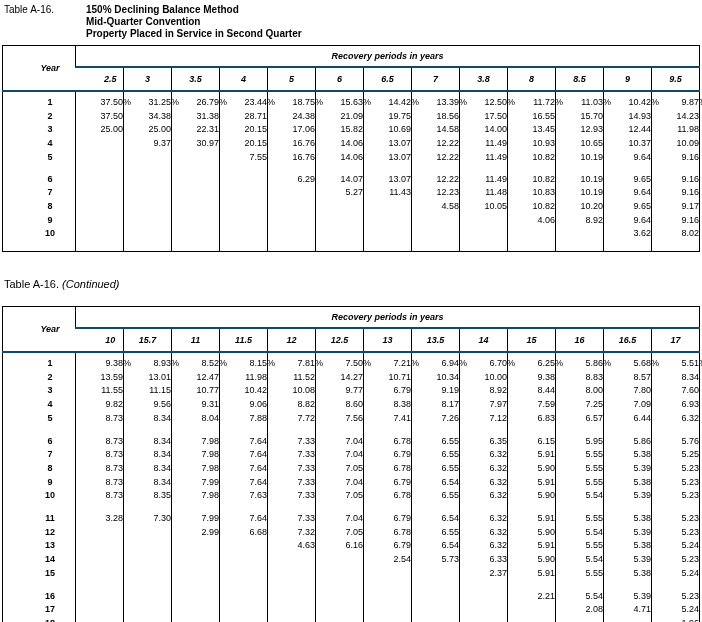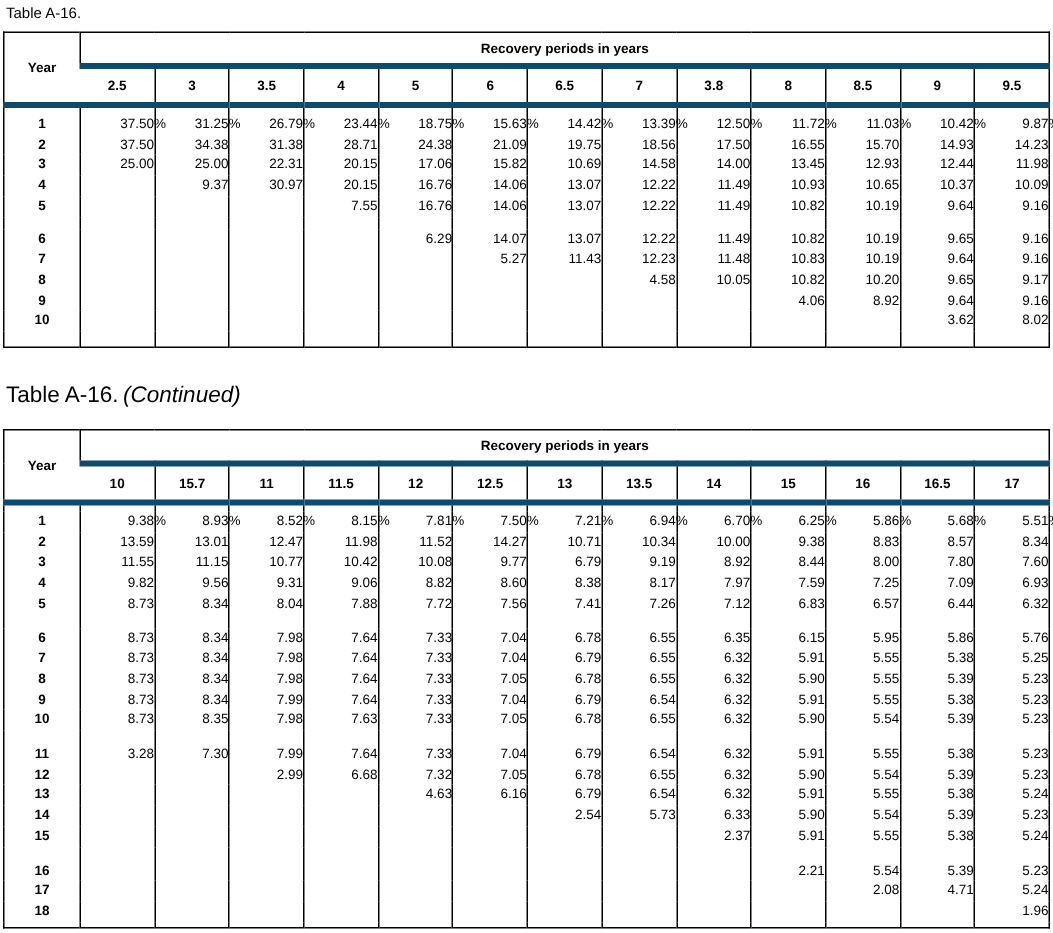--- a/index.html
+++ b/index.html
@@ -3,40 +3,45 @@
 <meta charset="utf-8">
 <style>
   html,body{margin:0;padding:0;background:#fff;}
   body{width:702px;height:622px;font-family:"Liberation Sans",sans-serif;color:#000;overflow:hidden;}
   .page{padding:4px 2px 0 2px;}
   .caption{display:flex;font-size:10px;line-height:12px;margin-left:2px;}
   .cap-label{width:82px;flex:none;}
   .cap-titles{font-weight:bold;}
   .rate-table{border-collapse:collapse;table-layout:fixed;width:698px;margin-top:5px;border:1px solid #000;}
   .rate-table th,.rate-table td{border-left:1px solid #000;padding:0;margin:0;}
-  .rate-table tr th:first-child,.rate-table tr td:first-child{border-left:none;}
-  .rate-table thead th{border-bottom:4px solid #0c4a6e;font-weight:bold;}
+  .rate-table tr th:first-child,.rate-table tr td:first-child{border-left:none;padding-left:22px;}
+  .rate-table thead th{border-bottom:2px solid #0c4a6e;font-weight:bold;font-style:italic;}
   .year-h{width:50px;font-size:9px;text-align:center;}
   .span-h{font-size:9px;text-align:center;height:20px;}
   .col-h{font-size:9px;text-align:center;height:22px;}
   .drow td{height:13.7px;font-size:9px;line-height:13.7px;}
   .val{text-align:right;padding-right:11px;white-space:nowrap;}
   .year{text-align:center;font-weight:bold;}
   .pct{display:inline-block;width:0;white-space:pre;}
-  .caption2{font-size:15px;line-height:12px;margin:26px 0 16px 2px;}
+  .caption2{font-size:11px;line-height:12px;margin:26px 0 16px 2px;}
   .cont{font-style:italic;margin-left:3px;}
   .sp td{font-size:1px;line-height:1px;}
 </style>
 </head>
 <body>
 
 <div class="page">
 
   <div class="caption">
     <span class="cap-label">Table A-16.</span>
+    <div class="cap-titles">
+      <div class="cap-line">150% Declining Balance Method</div>
+      <div class="cap-line">Mid-Quarter Convention</div>
+      <div class="cap-line">Property Placed in Service in Second Quarter</div>
+    </div>
   </div>
 
   <table class="rate-table" id="t1">
       <thead>
         <tr>
           <th class="year-h" rowspan="2">Year</th>
           <th class="span-h" colspan="13">Recovery periods in years</th>
         </tr>
         <tr>
           <th class="col-h">2.5</th>

